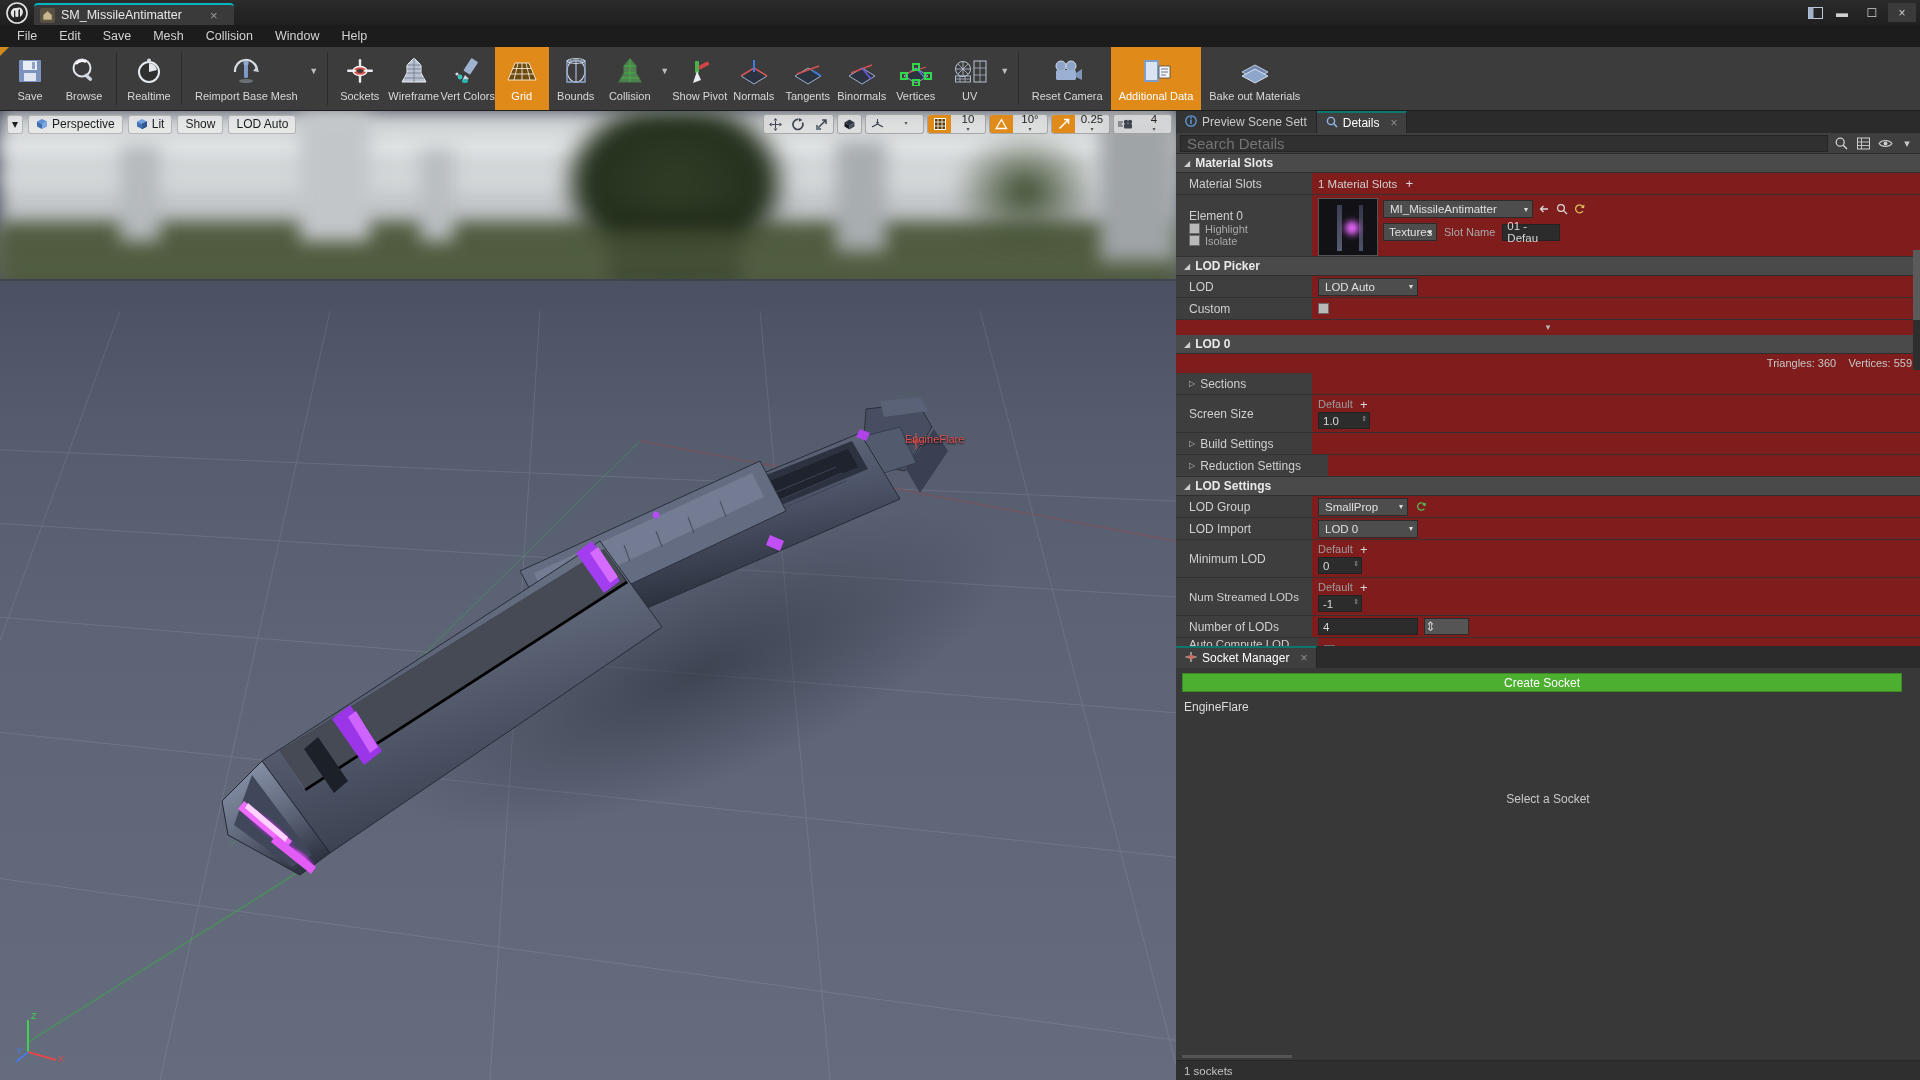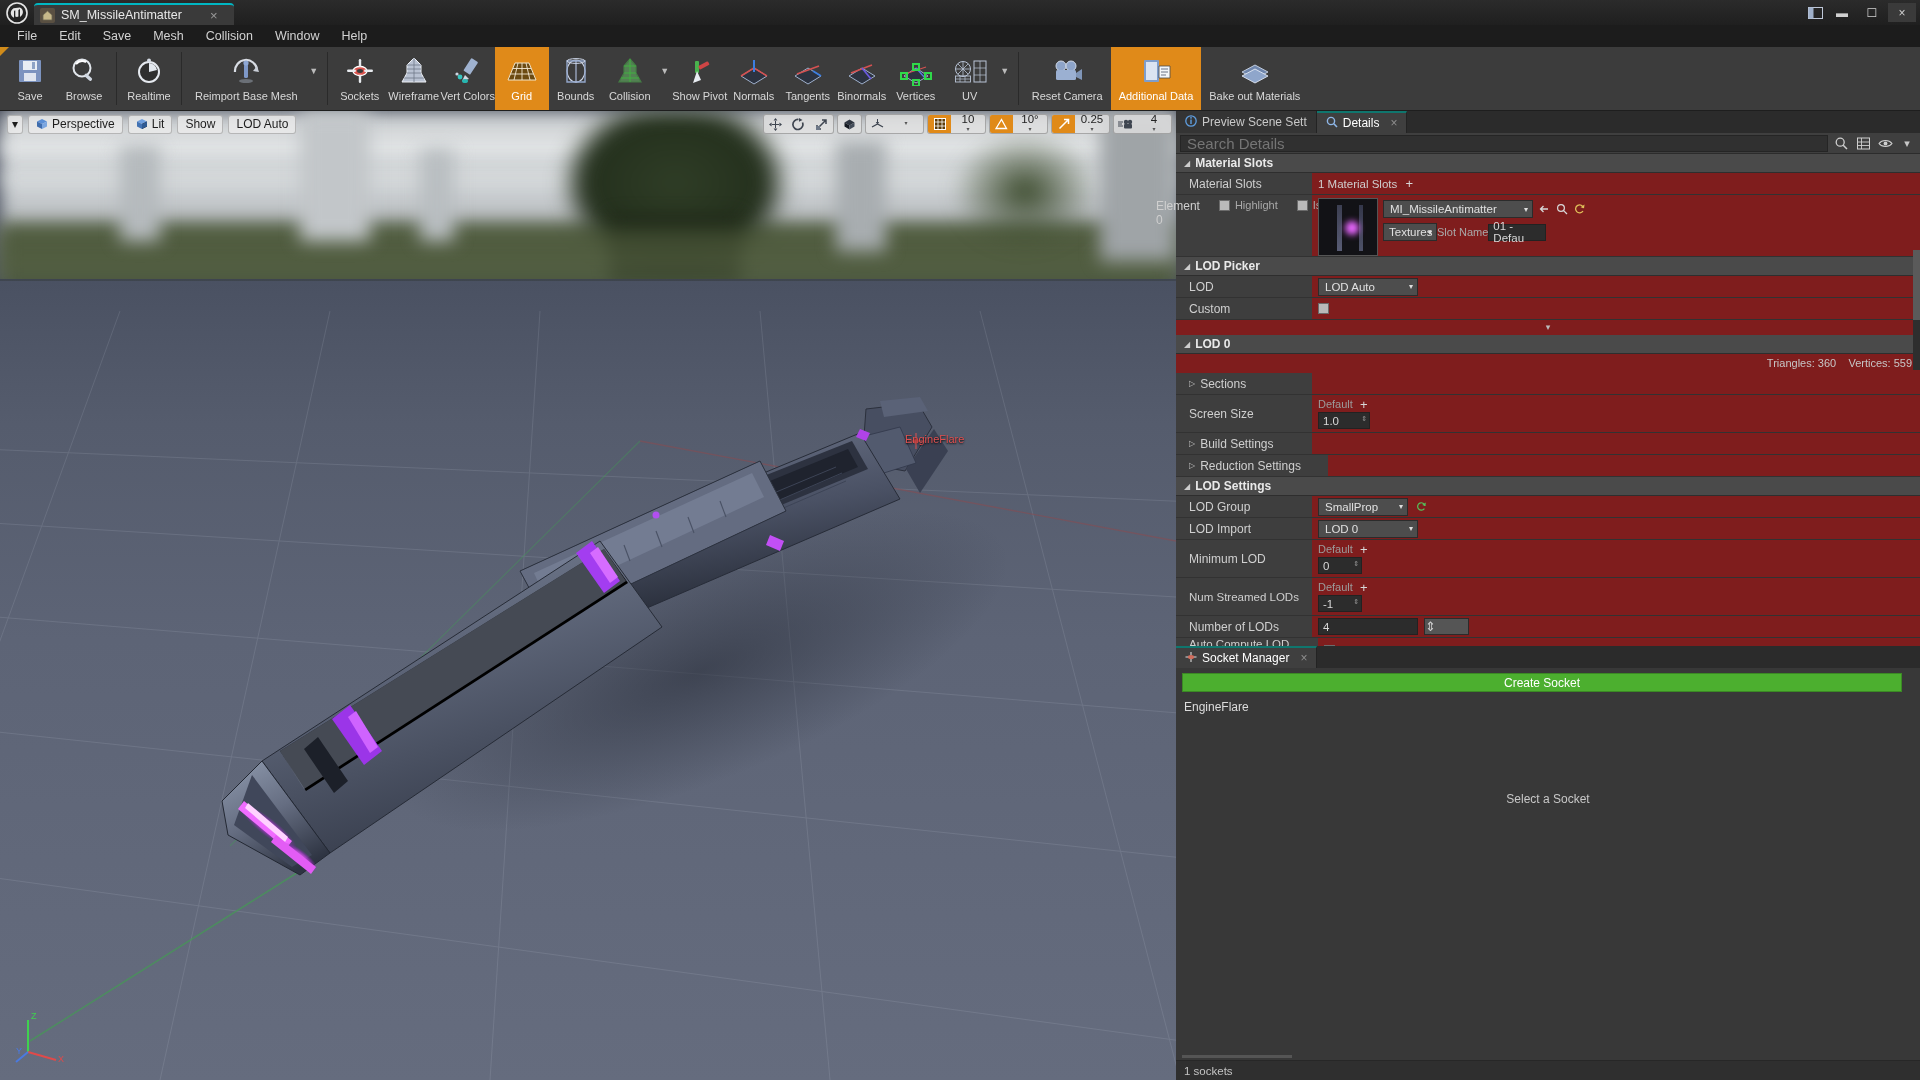--- a/index.html
+++ b/index.html
@@ -779,21 +779,21 @@
 
     <div class="prow">
       <div class="pname">Material Slots</div>
       <div class="pval">
         <span style="font-size:11.5px;">1 Material Slots</span>
         <span class="plus-btn">+</span>
       </div>
     </div>
 
     <div class="prow tall">
-      <div class="pname" style="flex-direction:row;align-items:flex-start;justify-content:center;gap:19px;padding-top:4px;">
+      <div class="pname" style="flex-direction:column;align-items:flex-start;justify-content:center;gap:0;padding-top:4px;">
         <span>Element 0</span>
         <span style="display:flex;align-items:center;gap:5px;">
           <span class="ue-check"></span>
           <span class="tiny-label">Highlight</span>
         </span>
         <span style="display:flex;align-items:center;gap:5px;">
           <span class="ue-check"></span>
           <span class="tiny-label">Isolate</span>
         </span>
       </div>
@@ -817,21 +817,21 @@
                   <path d="M7.6 7.6 L11 11" stroke="#d8d8d8" stroke-width="1.3"></path>
                 </svg>
             </span>
             <span class="mini-btn">
               <svg width="12" height="12" viewBox="0 0 12 12">
                   <path d="M9.5 5 A4 4 0 1 0 9 8" fill="none" stroke="#e0c05a" stroke-width="1.3"></path>
                   <path d="M10.5 1.5 L10 5.2 L6.6 4.3 Z" fill="#e0c05a"></path>
                 </svg>
             </span>
           </div>
-          <div style="display:flex;align-items:center;">
+          <div style="display:flex;align-items:center;gap:7px;">
             <div class="ue-combo" style="width:54px;padding-left:5px;">Textures</div>
             <span class="tiny-label">Slot Name</span>
             <div class="ue-input" style="width:58px;">01 - Defau</div>
           </div>
         </div>
       </div>
     </div>
 
     <div class="cat-header">
       <span class="arrow">◢</span>

